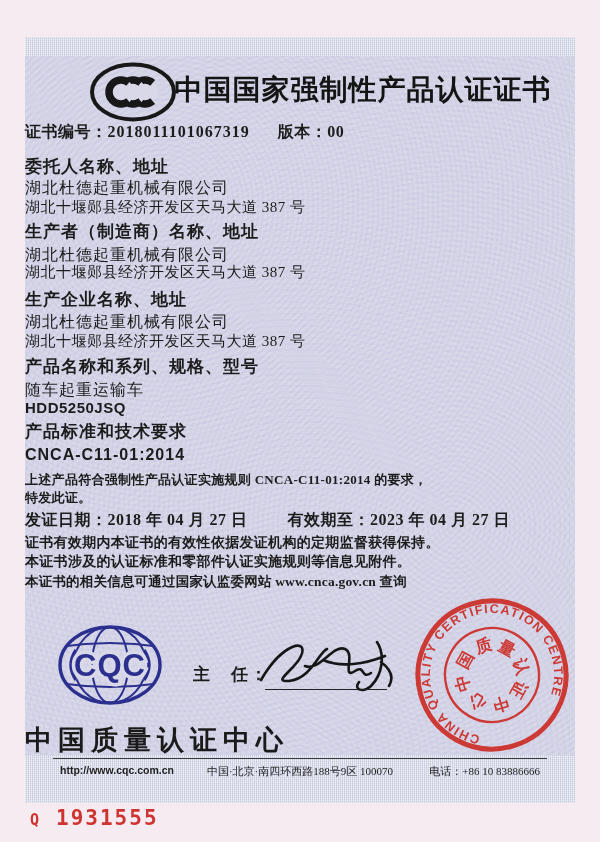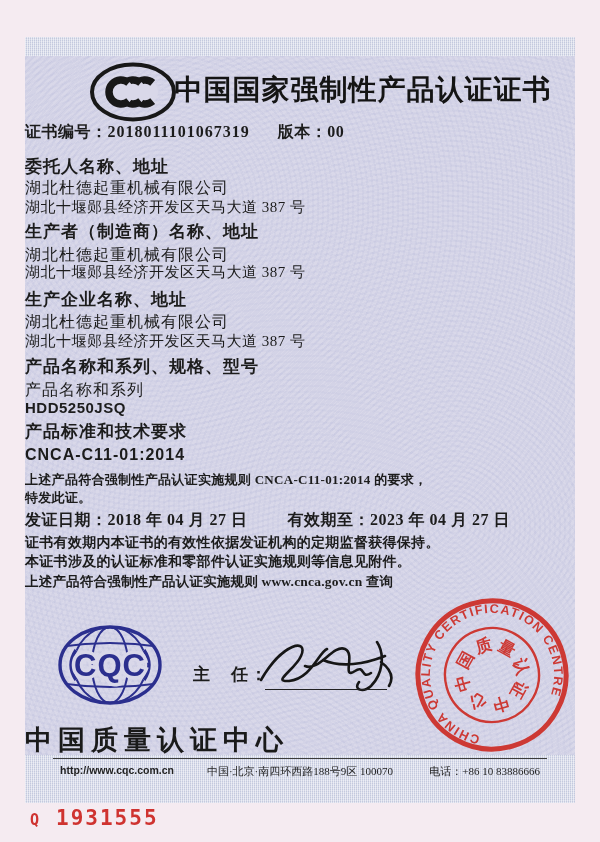--- a/index.html
+++ b/index.html
@@ -104,36 +104,36 @@
 
   <div class="abs heading" style="top:184px">生产者（制造商）名称、地址</div>
   <div class="abs value" style="top:207px">湖北杜德起重机械有限公司</div>
   <div class="abs addr" style="top:225px">湖北十堰郧县经济开发区天马大道 387 号</div>
 
   <div class="abs heading" style="top:252px">生产企业名称、地址</div>
   <div class="abs value" style="top:274px">湖北杜德起重机械有限公司</div>
   <div class="abs addr" style="top:294px">湖北十堰郧县经济开发区天马大道 387 号</div>
 
   <div class="abs heading" style="top:319px">产品名称和系列、规格、型号</div>
-  <div class="abs value" style="top:342px">产品名称和系列</div>
+  <div class="abs value" style="top:342px">随车起重运输车</div>
   <div class="abs model" style="top:360px">HDD5250JSQ</div>
 
   <div class="abs heading" style="top:384px">产品标准和技术要求</div>
   <div class="abs std" style="top:407px">CNCA-C11-01:2014</div>
 
   <div class="abs bold15" style="top:432px">上述产品符合强制性产品认证实施规则 CNCA-C11-01:2014 的要求，</div>
   <div class="abs bold15" style="top:450px">特发此证。</div>
 
   <div class="abs bold16" style="top:472px">
     <span>发证日期：</span><span>2018 年 04 月 27 日</span><span class="gap40"></span><span>有效期至：</span><span>2023 年 04 月 27 日</span>
   </div>
 
   <div class="abs note" style="top:495px">证书有效期内本证书的有效性依据发证机构的定期监督获得保持。</div>
   <div class="abs note" style="top:514px">本证书涉及的认证标准和零部件认证实施规则等信息见附件。</div>
-  <div class="abs query" style="top:534px">上述产品符合强制性产品认证实施规则 www.cnca.gov.cn 查询</div>
+  <div class="abs query" style="top:534px">本证书的相关信息可通过国家认监委网站 www.cnca.gov.cn 查询</div>
 
   <svg class="cqc-svg" width="116" height="92" viewBox="0 0 116 92">
     <defs>
         <clipPath id="globeClip">
           <ellipse cx="58" cy="46" rx="50" ry="38"></ellipse>
         </clipPath>
       </defs>
     <ellipse cx="58" cy="46" rx="50" ry="38" fill="none" stroke="#2b2f8e" stroke-width="3.4"></ellipse>
     <g clip-path="url(#globeClip)" fill="none" stroke="#2b2f8e" stroke-width="2">
       <path d="M6 28 Q58 20 110 28"></path>

